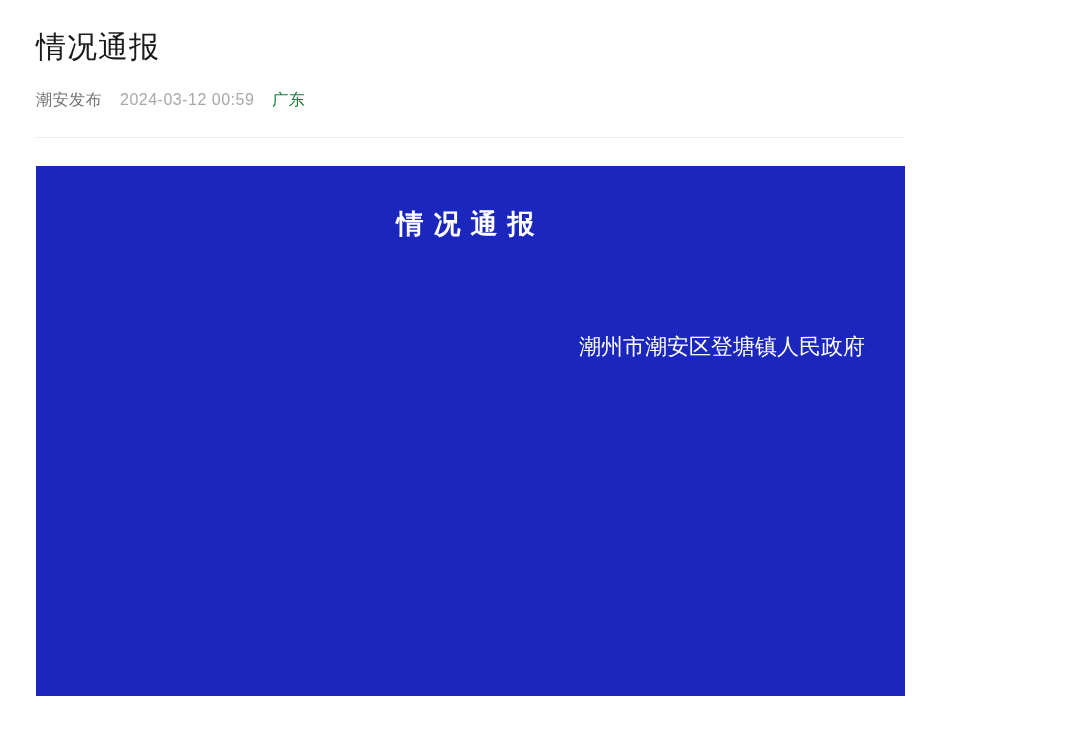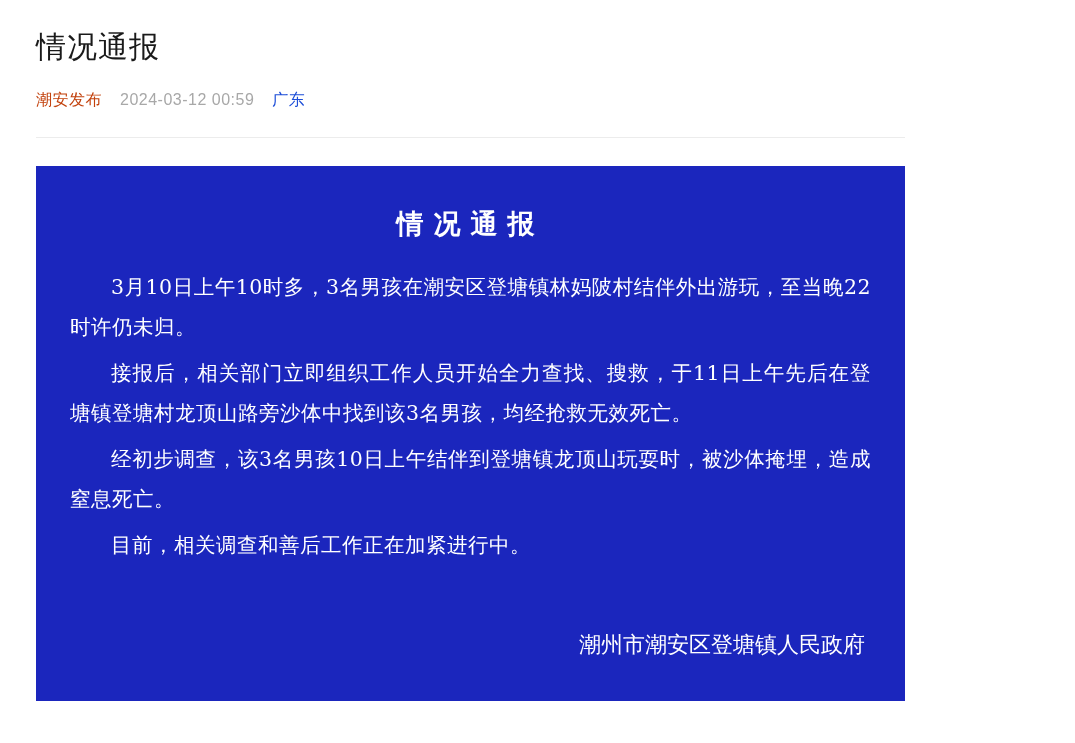--- a/index.html
+++ b/index.html
@@ -36,28 +36,28 @@
   .article-meta {
     margin-top: 22px;
     font-size: 16px;
     color: #9b9b9b;
     display: flex;
     align-items: baseline;
     gap: 18px;
     letter-spacing: 0.5px;
   }
   .meta-source {
-    color: #c2410c;
+    color: #737373;
   }
   .meta-time {
     color: #a8a8a8;
     text-align: right;
   }
   .meta-location {
-    color: #1d4ed8;
+    color: #15803d;
   }
   .divider {
     margin-top: 26px;
     border-bottom: 1px solid #ececec;
     width: 100%;
   }
   .notice-wrap {
     padding: 28px 36px 0 36px;
   }
   .notice {
@@ -110,25 +110,19 @@
       <span class="meta-source">潮安发布</span>
       <span class="meta-time">2024-03-12 00:59</span>
       <span class="meta-location">广东</span>
     </div>
     <div class="divider"></div>
   </div>
 
   <div class="notice-wrap">
     <div class="notice">
       <div class="notice-heading">情况通报</div>
-      <div class="notice-body">
-        <p class="notice-para">3月10日上午10时多，3名男孩在潮安区登塘镇林妈陂村结伴外出游玩，至当晚22时许仍未归。</p>
-        <p class="notice-para">接报后，相关部门立即组织工作人员开始全力查找、搜救，于11日上午先后在登塘镇登塘村龙顶山路旁沙体中找到该3名男孩，均经抢救无效死亡。</p>
-        <p class="notice-para">经初步调查，该3名男孩10日上午结伴到登塘镇龙顶山玩耍时，被沙体掩埋，造成窒息死亡。</p>
-        <p class="notice-para">目前，相关调查和善后工作正在加紧进行中。</p>
-      </div>
       <div class="notice-signature">
         <div>潮州市潮安区登塘镇人民政府</div>
       </div>
     </div>
   </div>
 
 </div>
 
 </body></html>

